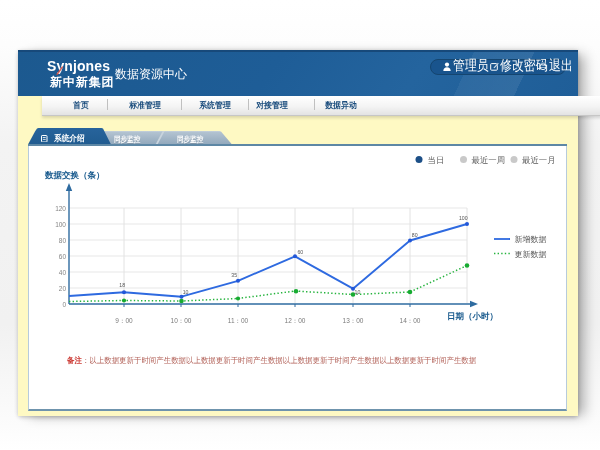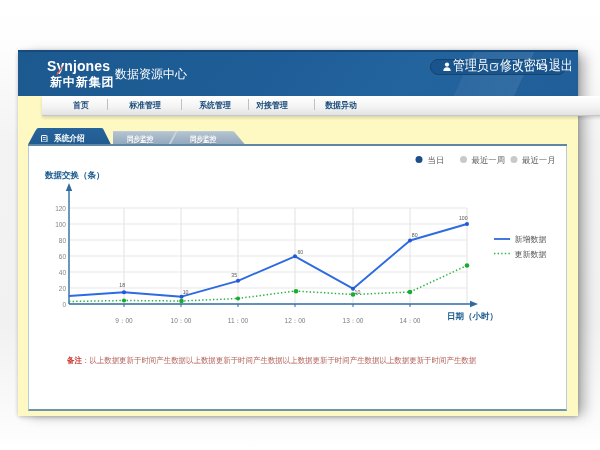--- a/index.html
+++ b/index.html
@@ -32,21 +32,21 @@
        border-bottom:1px solid #c6c6c6;box-shadow:0 2px 3px rgba(0,0,0,.14);margin-left:24px;}
   #nav .it{position:absolute;top:4px;font-size:8.5px;font-weight:bold;color:#1c4e7e;
        transform:translateX(-50%) scaleX(0.93);white-space:nowrap;}
   #nav .sep{position:absolute;top:3px;width:1px;height:11px;background:#c0c0c0;}
   
   #tab-active{position:absolute;left:10px;top:77.5px;width:83px;height:32px;
        background:linear-gradient(#27649c,#1a5384);
        clip-path:polygon(0 17px,7px 4px,9px 1px,12px 0,72px 0,75px 1px,83px 17px);
        color:#fff;}
   #tab-active .txt{position:absolute;left:25.5px;top:5.5px;font-size:8.5px;font-weight:bold;letter-spacing:0;transform:scaleX(0.9);transform-origin:0 0;}
-  #tab-inactive{position:absolute;left:95px;top:80.5px;width:132px;height:14px;
+  #tab-inactive{position:absolute;left:82px;top:80.5px;width:132px;height:14px;
        background:linear-gradient(#ccd6de 0,#b3c3d1 1px,#a7b9c9 40%,#90a7bb 100%);
        clip-path:polygon(0 0,118px 0,121px 1px,132px 14px,0 14px);
        color:#fff;}
   #tab-inactive .txt{position:absolute;top:3px;font-size:8px;font-weight:bold;letter-spacing:0;transform:scaleX(0.82);transform-origin:0 0;
        text-shadow:0 1px 1px rgba(0,0,0,.15);}
   #tab-inactive .diag{position:absolute;left:59px;top:0;width:1.5px;height:14px;
        background:#c9d4dd;transform:skewX(-28deg);}
   #underline{position:absolute;left:10px;top:93.5px;width:539px;height:2.5px;background:#5d87a5;}
   #panel{position:absolute;left:10px;top:96px;width:539px;height:265px;background:#fff;
        border-left:1px solid #b7cbdc;border-right:1px solid #b7cbdc;

